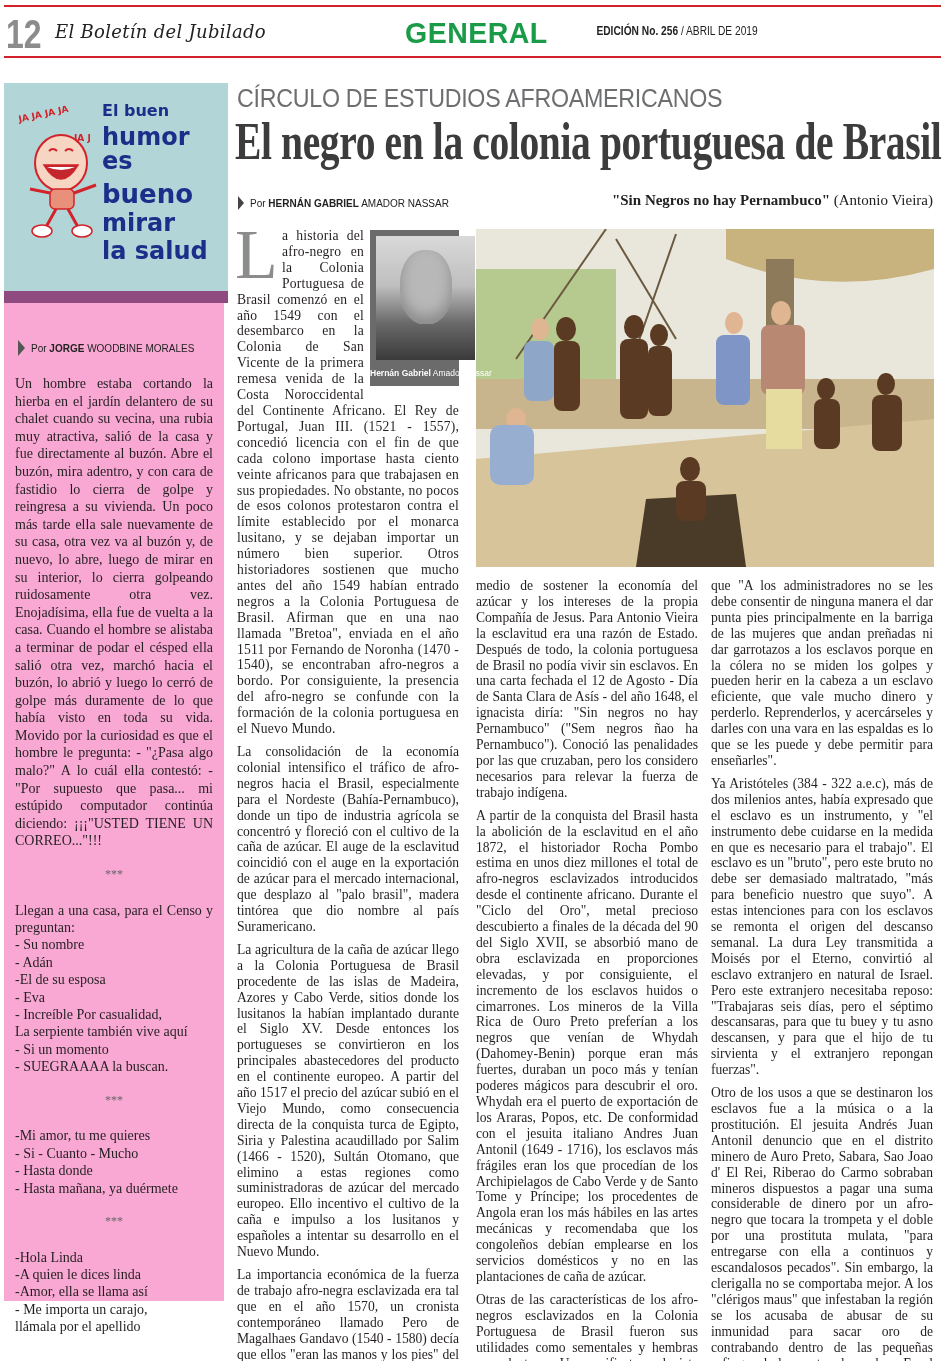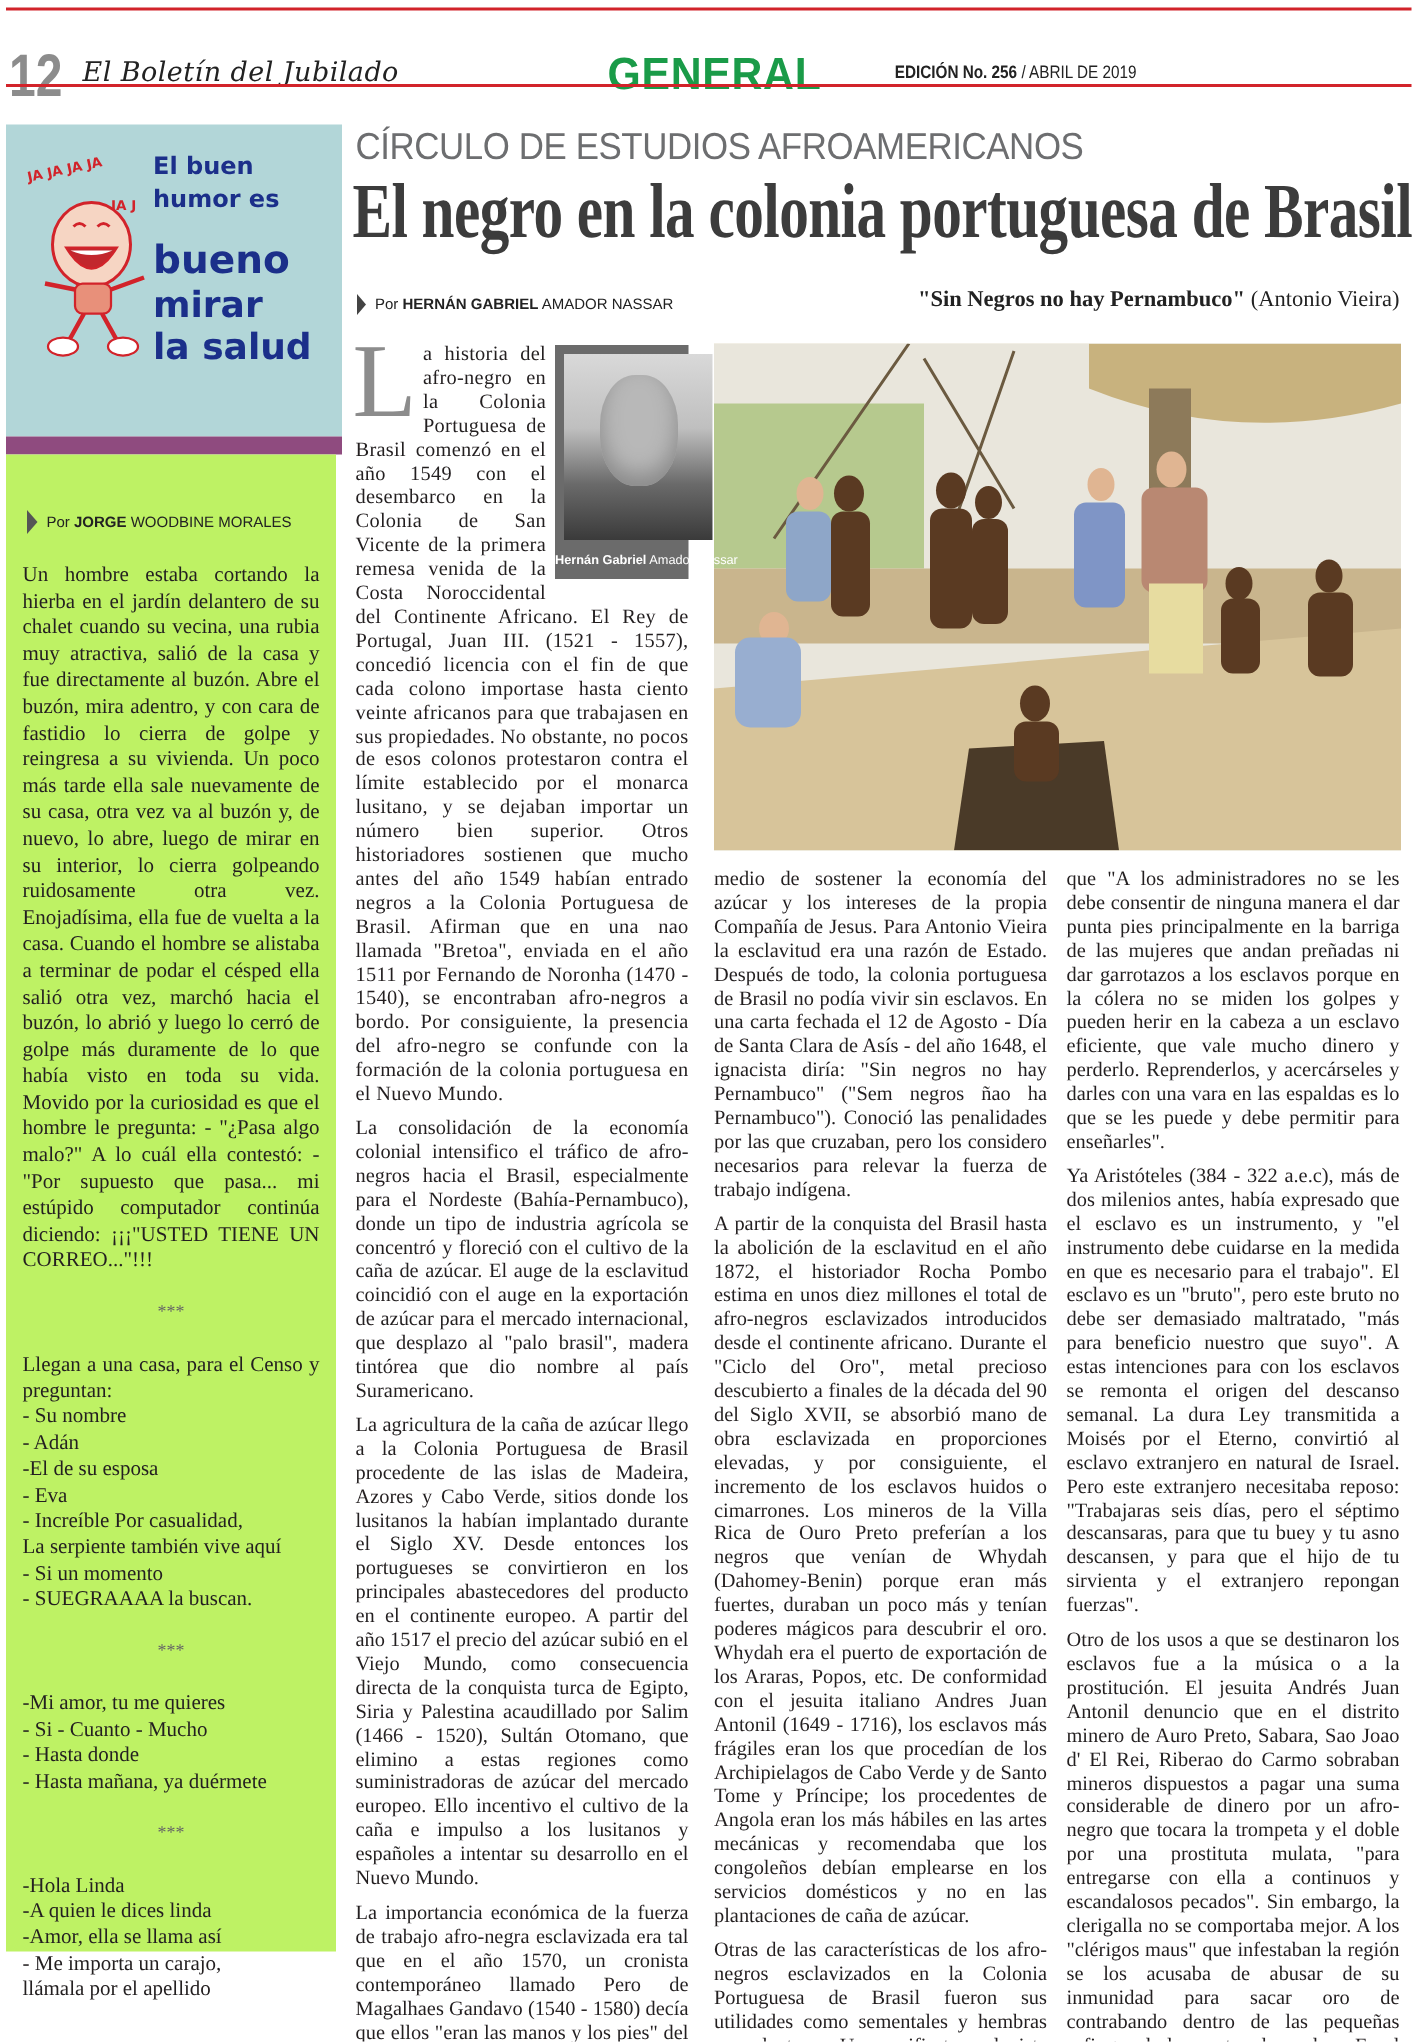--- a/index.html
+++ b/index.html
@@ -1,36 +1,36 @@
 <!DOCTYPE html>
 <html><head>
 <meta charset="utf-8">
 <style>
   html,body{margin:0;padding:0;background:#fff;}
   body{width:945px;height:1361px;position:relative;overflow:hidden;font-family:"Liberation Serif",serif;color:#231f20;}
   .rule{position:absolute;left:4px;right:4px;height:2px;background:#d2232a;}
-  .hdr{position:absolute;top:25px;left:0;width:770px;height:42px;}
+  .hdr{position:absolute;top:8px;left:0;width:770px;height:42px;}
   .pagenum{position:absolute;left:6px;top:6px;font-family:"Liberation Sans",sans-serif;font-weight:bold;font-size:40px;color:#8c8c8c;line-height:40px;transform:scaleX(0.8);transform-origin:left;}
   .masthead{position:absolute;left:55px;top:13px;font-family:"DejaVu Serif",serif;font-style:italic;font-size:18px;color:#222;letter-spacing:0.3px;}
   .section{position:absolute;left:405px;top:8px;font-family:"Liberation Sans",sans-serif;font-weight:bold;font-size:30px;color:#1a9b48;transform:scaleX(0.95);transform-origin:left;letter-spacing:0.5px;}
   .edition{position:absolute;right:12px;top:16px;font-family:"Liberation Sans",sans-serif;font-size:12px;color:#222;transform:scaleX(0.85);transform-origin:right;}
   .edition b{font-weight:bold;}
 
   
   .humor-banner{position:absolute;left:4px;top:83px;width:224px;height:208px;background:#b2d6d8;}
   .humor-stripe{position:absolute;left:4px;top:291px;width:224px;height:12px;background:#8f4b7f;}
   .humor-title{position:absolute;left:98px;top:20px;font-family:"DejaVu Sans",sans-serif;font-weight:bold;color:#1b2f8a;line-height:1;}
   .ht1{font-size:16px;display:block;margin-bottom:6px;}
-  .ht2{font-size:16px;display:block;margin-bottom:20px;}
+  .ht2{font-size:24px;display:block;margin-bottom:8px;}
   .ht3{font-size:26px;display:block;margin-bottom:4px;}
   .ht4{font-size:24px;display:block;margin-bottom:4px;}
   .ja{position:absolute;left:14px;top:26px;font-family:"DejaVu Sans",sans-serif;font-weight:bold;font-size:9px;color:#d2232a;transform:rotate(-12deg);}
   .ja2{position:absolute;left:70px;top:50px;font-family:"DejaVu Sans",sans-serif;font-weight:bold;font-size:9px;color:#d2232a;}
   .laugh{position:absolute;left:12px;top:40px;}
-  .sidebar-body{position:absolute;left:4px;top:303px;width:220px;height:998px;background:#bef264;}
+  .sidebar-body{position:absolute;left:4px;top:303px;width:220px;height:998px;background:#f9a8d4;}
   .byline{font-family:"Liberation Sans",sans-serif;font-size:10px;color:#222;display:flex;align-items:center;gap:6px;}
   .byline .tri{width:0;height:0;border-top:8px solid transparent;border-bottom:8px solid transparent;border-left:7px solid #555;}
   .sb-byline{position:absolute;left:14px;top:37px;}
   .sb-text{position:absolute;left:11px;top:72px;width:198px;font-size:14px;line-height:17.6px;text-align:justify;}
   .sb-text p{margin:0;}
   .sb-text .stars{text-align:center;color:#666;margin:16px 0 18px;font-size:12px;}
   .sb-text .lines div{line-height:17.4px;}
 
   
   .kicker{position:absolute;left:237px;top:84px;font-family:"Liberation Sans",sans-serif;font-size:25px;color:#6d6e70;letter-spacing:-0.3px;transform:scaleX(0.93);transform-origin:left;white-space:nowrap;}

